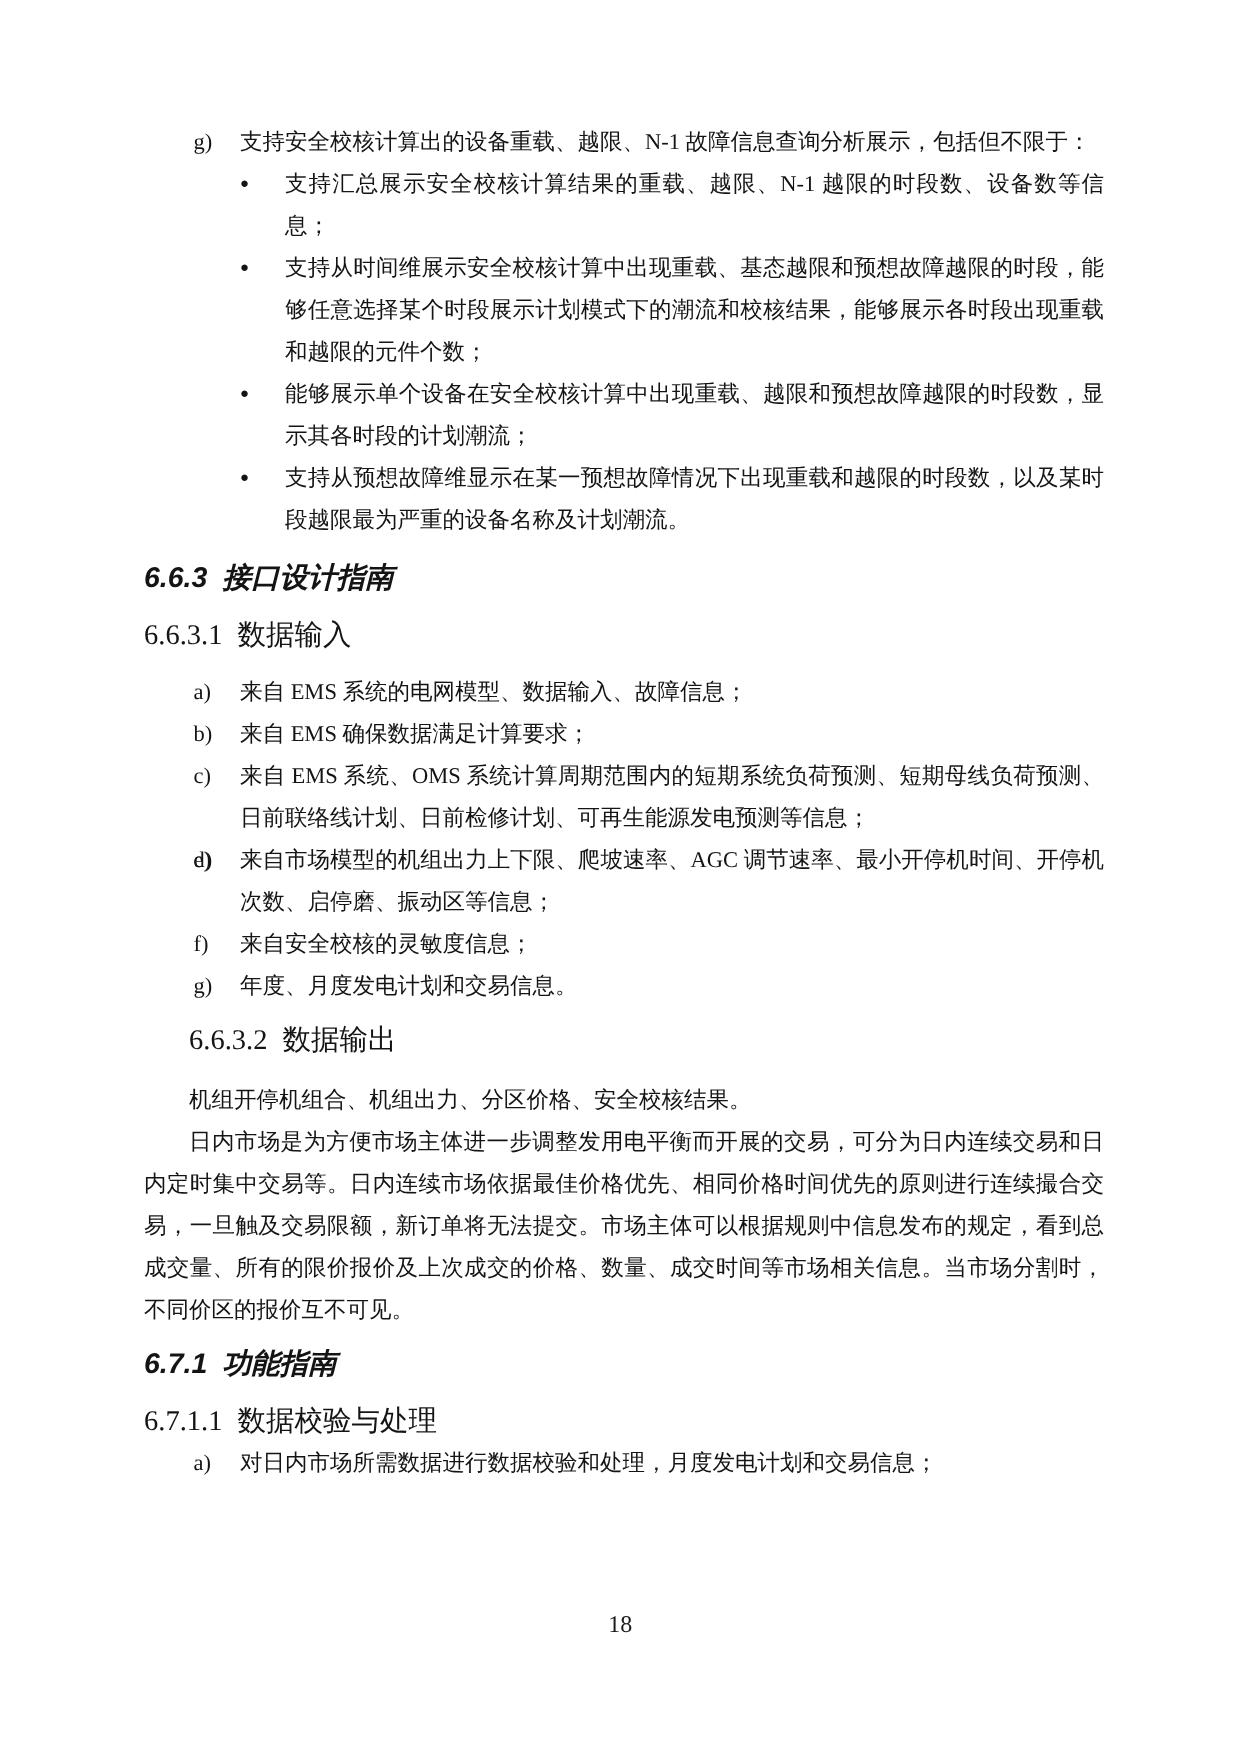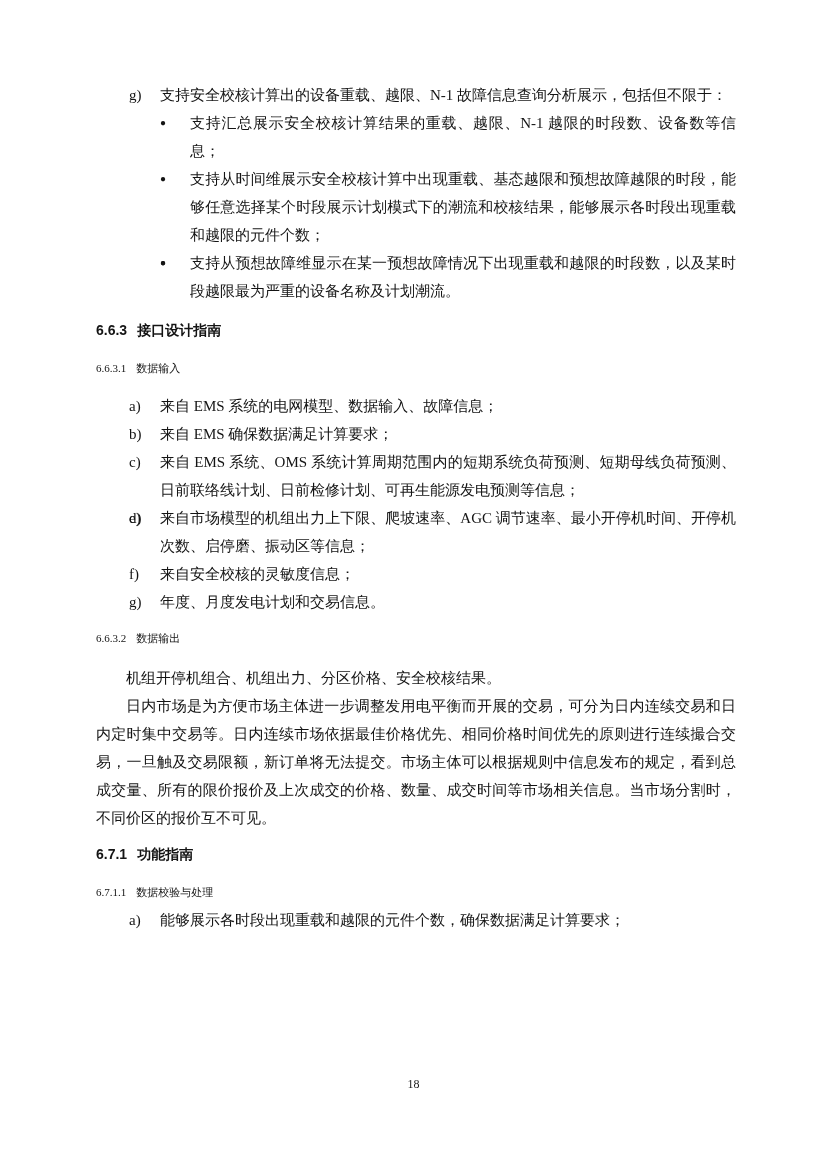--- a/index.html
+++ b/index.html
@@ -41,42 +41,43 @@
     text-align: justify;
   }
   .bullet-item > .bullet {
     position: absolute; left: 64px; top: 0;
     font-size: 10px; line-height: 28px;
   }
   
   .head-bold {
     font-family: "Liberation Sans", "DejaVu Sans", sans-serif;
     font-weight: bold;
-    font-size: 14px; line-height: 28px;
+    font-size: 19px; line-height: 28px;
     text-align: left;
+    font-style: italic;
   }
   .head-plain {
     font-weight: normal;
-    font-size: 11px; line-height: 28px;
+    font-size: 19px; line-height: 28px;
     text-align: left;
   }
   .head-num { margin-right: 10px; }
   .h-663  { margin-top: 11px; margin-bottom: 10px; }
   .h-6631 { margin-top: 0;    margin-bottom: 10px; }
-  .h-6632 { margin-top: 8px;  margin-bottom: 12px; }
+  .h-6632 { margin-top: 8px;  margin-bottom: 12px; margin-left: 30px; }
   .h-67   { margin-top: 0;    margin-bottom: 4px; }
   .h-671  { margin-top: 8px;  margin-bottom: 10px; }
   .h-6711 { margin-top: 0;    }
   
   .para-indent { text-indent: 2em; }
   .page-number {
     position: absolute;
     left: 0; right: 0; top: 1076px;
     text-align: center;
-    font-size: 12px; line-height: 16px;
+    font-size: 16px; line-height: 16px;
     color: #1a1a1a;
   }
 </style>
 </head>
 <body>
 
 <div class="page">
 
   <div class="alpha-item">
     <span class="marker">g)</span>
@@ -86,20 +87,21 @@
   <div class="bullet-item">
     <span class="bullet">●</span>
     <span class="text">支持汇总展示安全校核计算结果的重载、越限、N-1 越限的时段数、设备数等信息；</span>
   </div>
   <div class="bullet-item">
     <span class="bullet">●</span>
     <span class="text">支持从时间维展示安全校核计算中出现重载、基态越限和预想故障越限的时段，能够任意选择某个时段展示计划模式下的潮流和校核结果，能够展示各时段出现重载和越限的元件个数；</span>
   </div>
   <div class="bullet-item">
     <span class="bullet">●</span>
+    <span class="text">能够展示单个设备在安全校核计算中出现重载、越限和预想故障越限的时段数，显示其各时段的计划潮流；</span>
   </div>
   <div class="bullet-item">
     <span class="bullet">●</span>
     <span class="text">支持从预想故障维显示在某一预想故障情况下出现重载和越限的时段数，以及某时段越限最为严重的设备名称及计划潮流。</span>
   </div>
 
   <h2 class="head-bold h-663">
     <span class="head-num">6.6.3</span><span>接口设计指南</span>
   </h2>
 
@@ -147,18 +149,18 @@
   <h2 class="head-bold h-671">
     <span class="head-num">6.7.1</span><span>功能指南</span>
   </h2>
 
   <h3 class="head-plain h-6711">
     <span class="head-num">6.7.1.1</span><span>数据校验与处理</span>
   </h3>
 
   <div class="alpha-item">
     <span class="marker">a)</span>
-    <span class="text">能够展示各时段出现重载和越限的元件个数，确保数据满足计算要求；</span>
+    <span class="text">对日内市场所需数据进行数据校验和处理，月度发电计划和交易信息；</span>
   </div>
 
   <div class="page-number">18</div>
 
 </div>
 
 </body></html>

